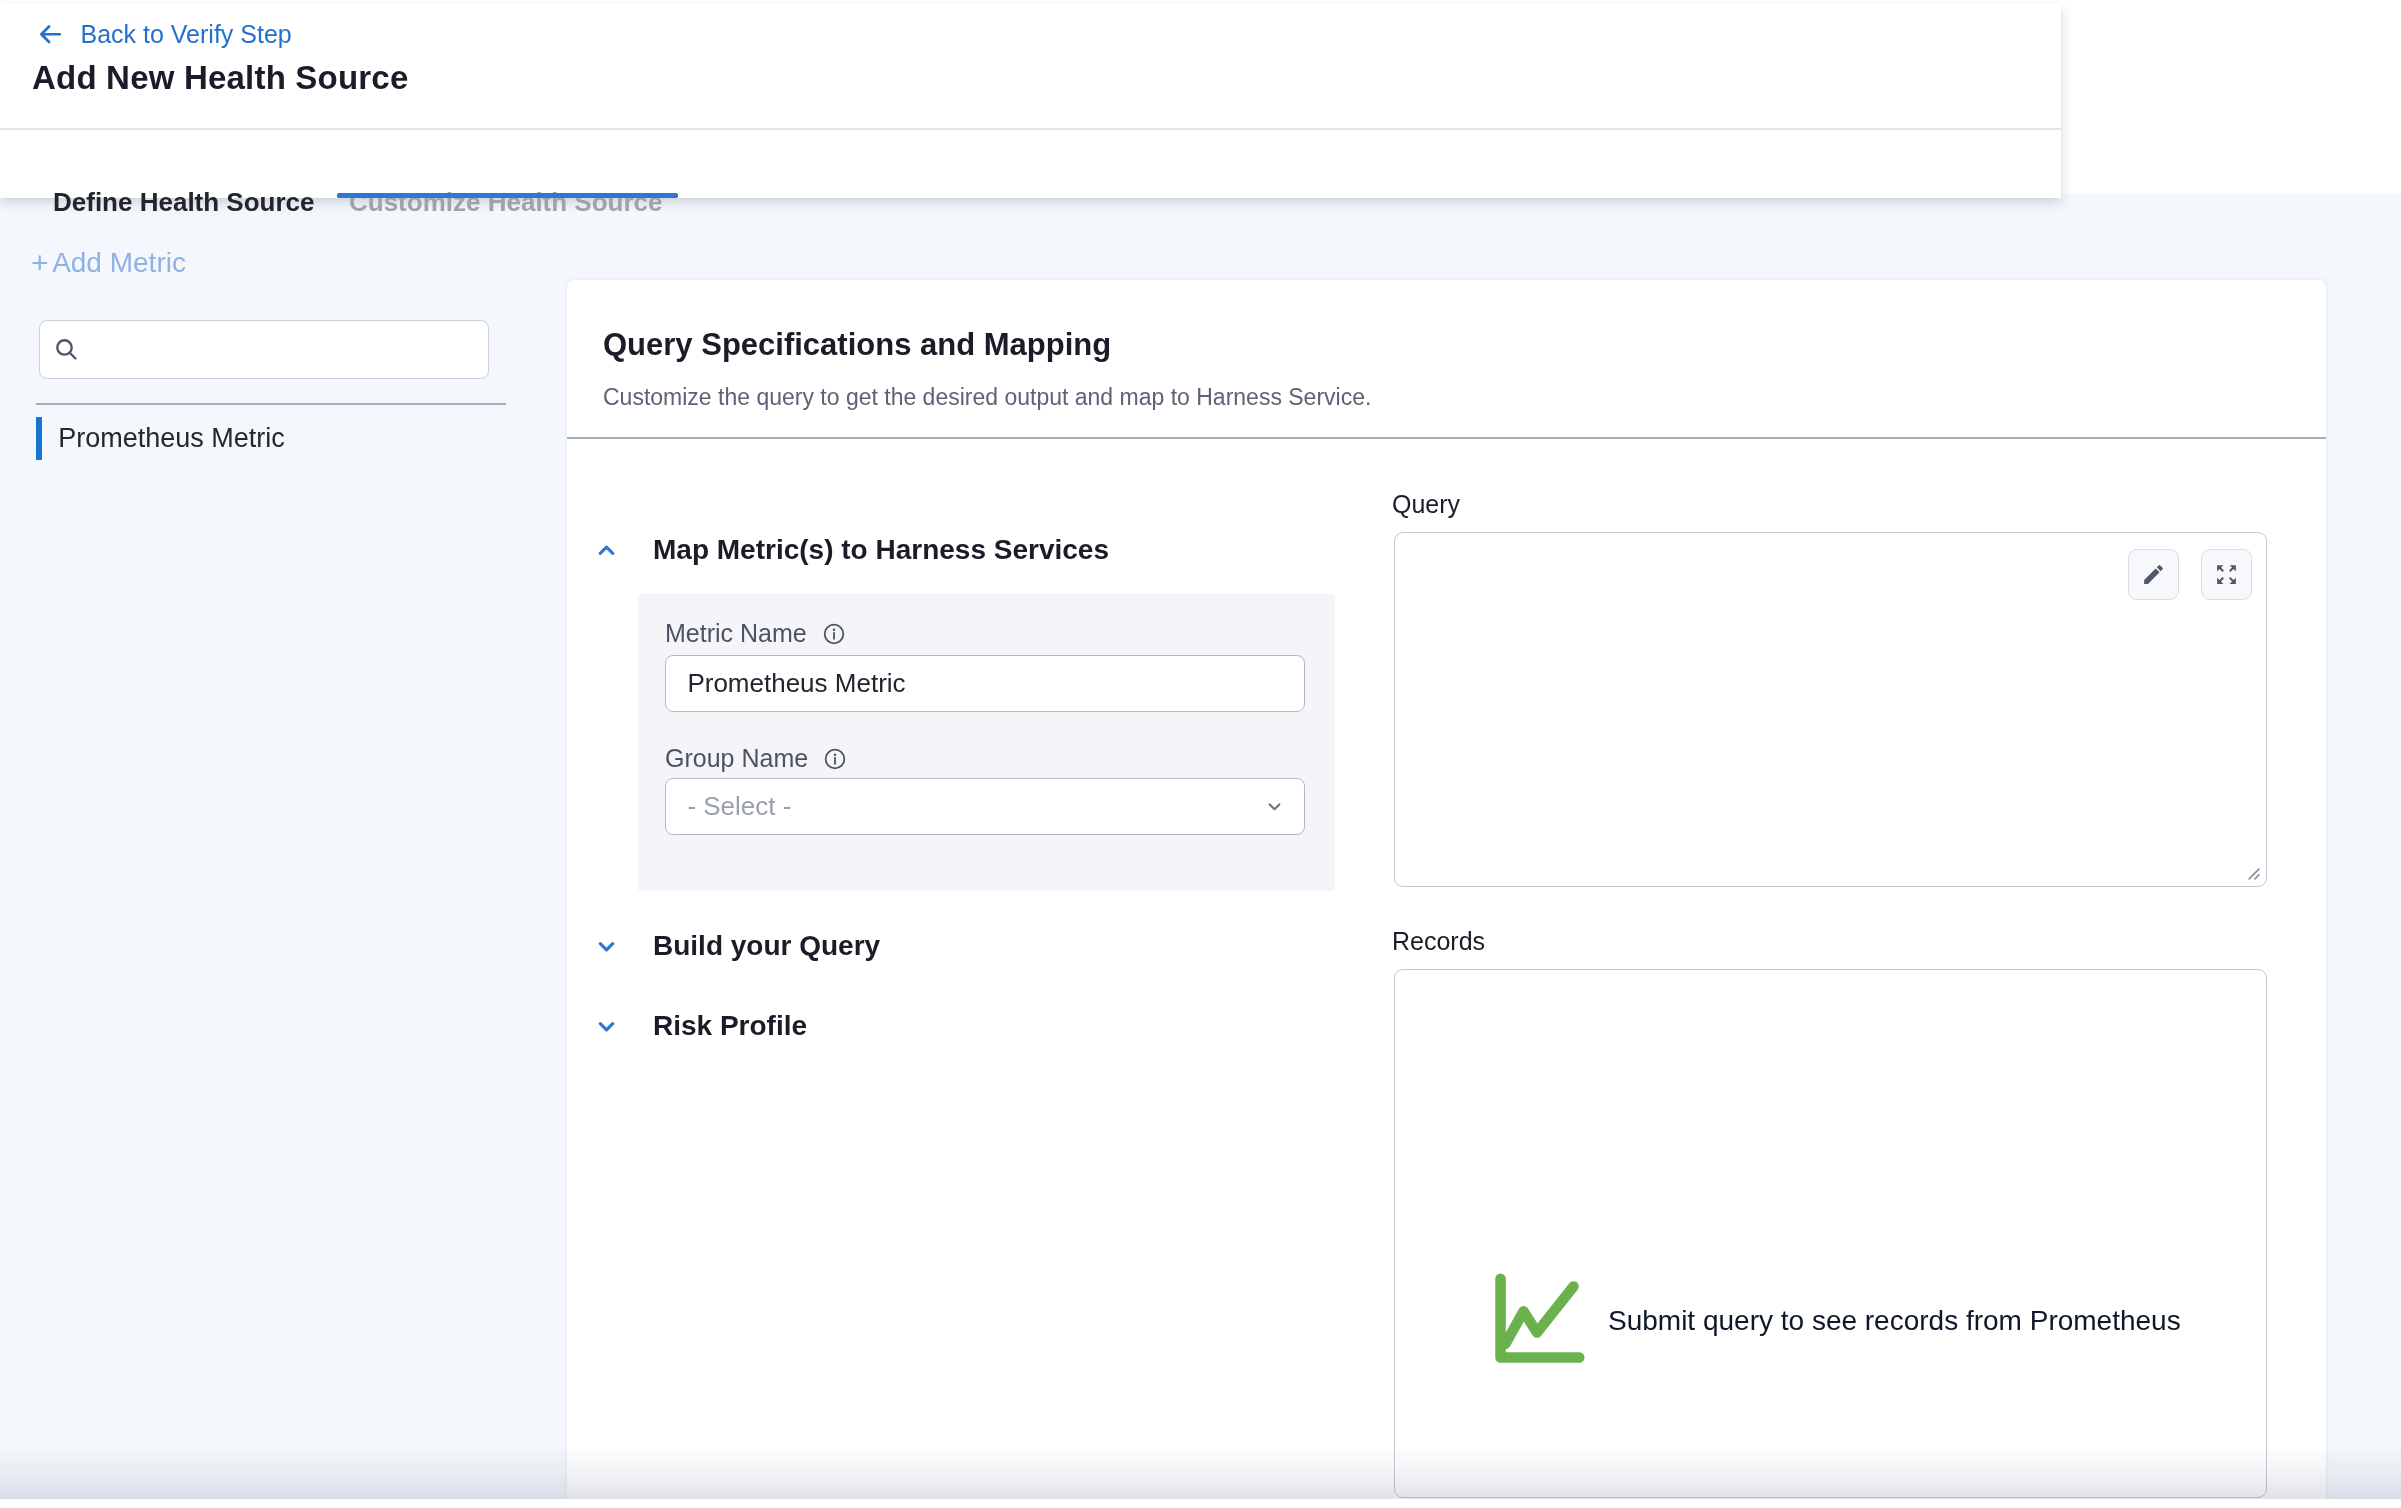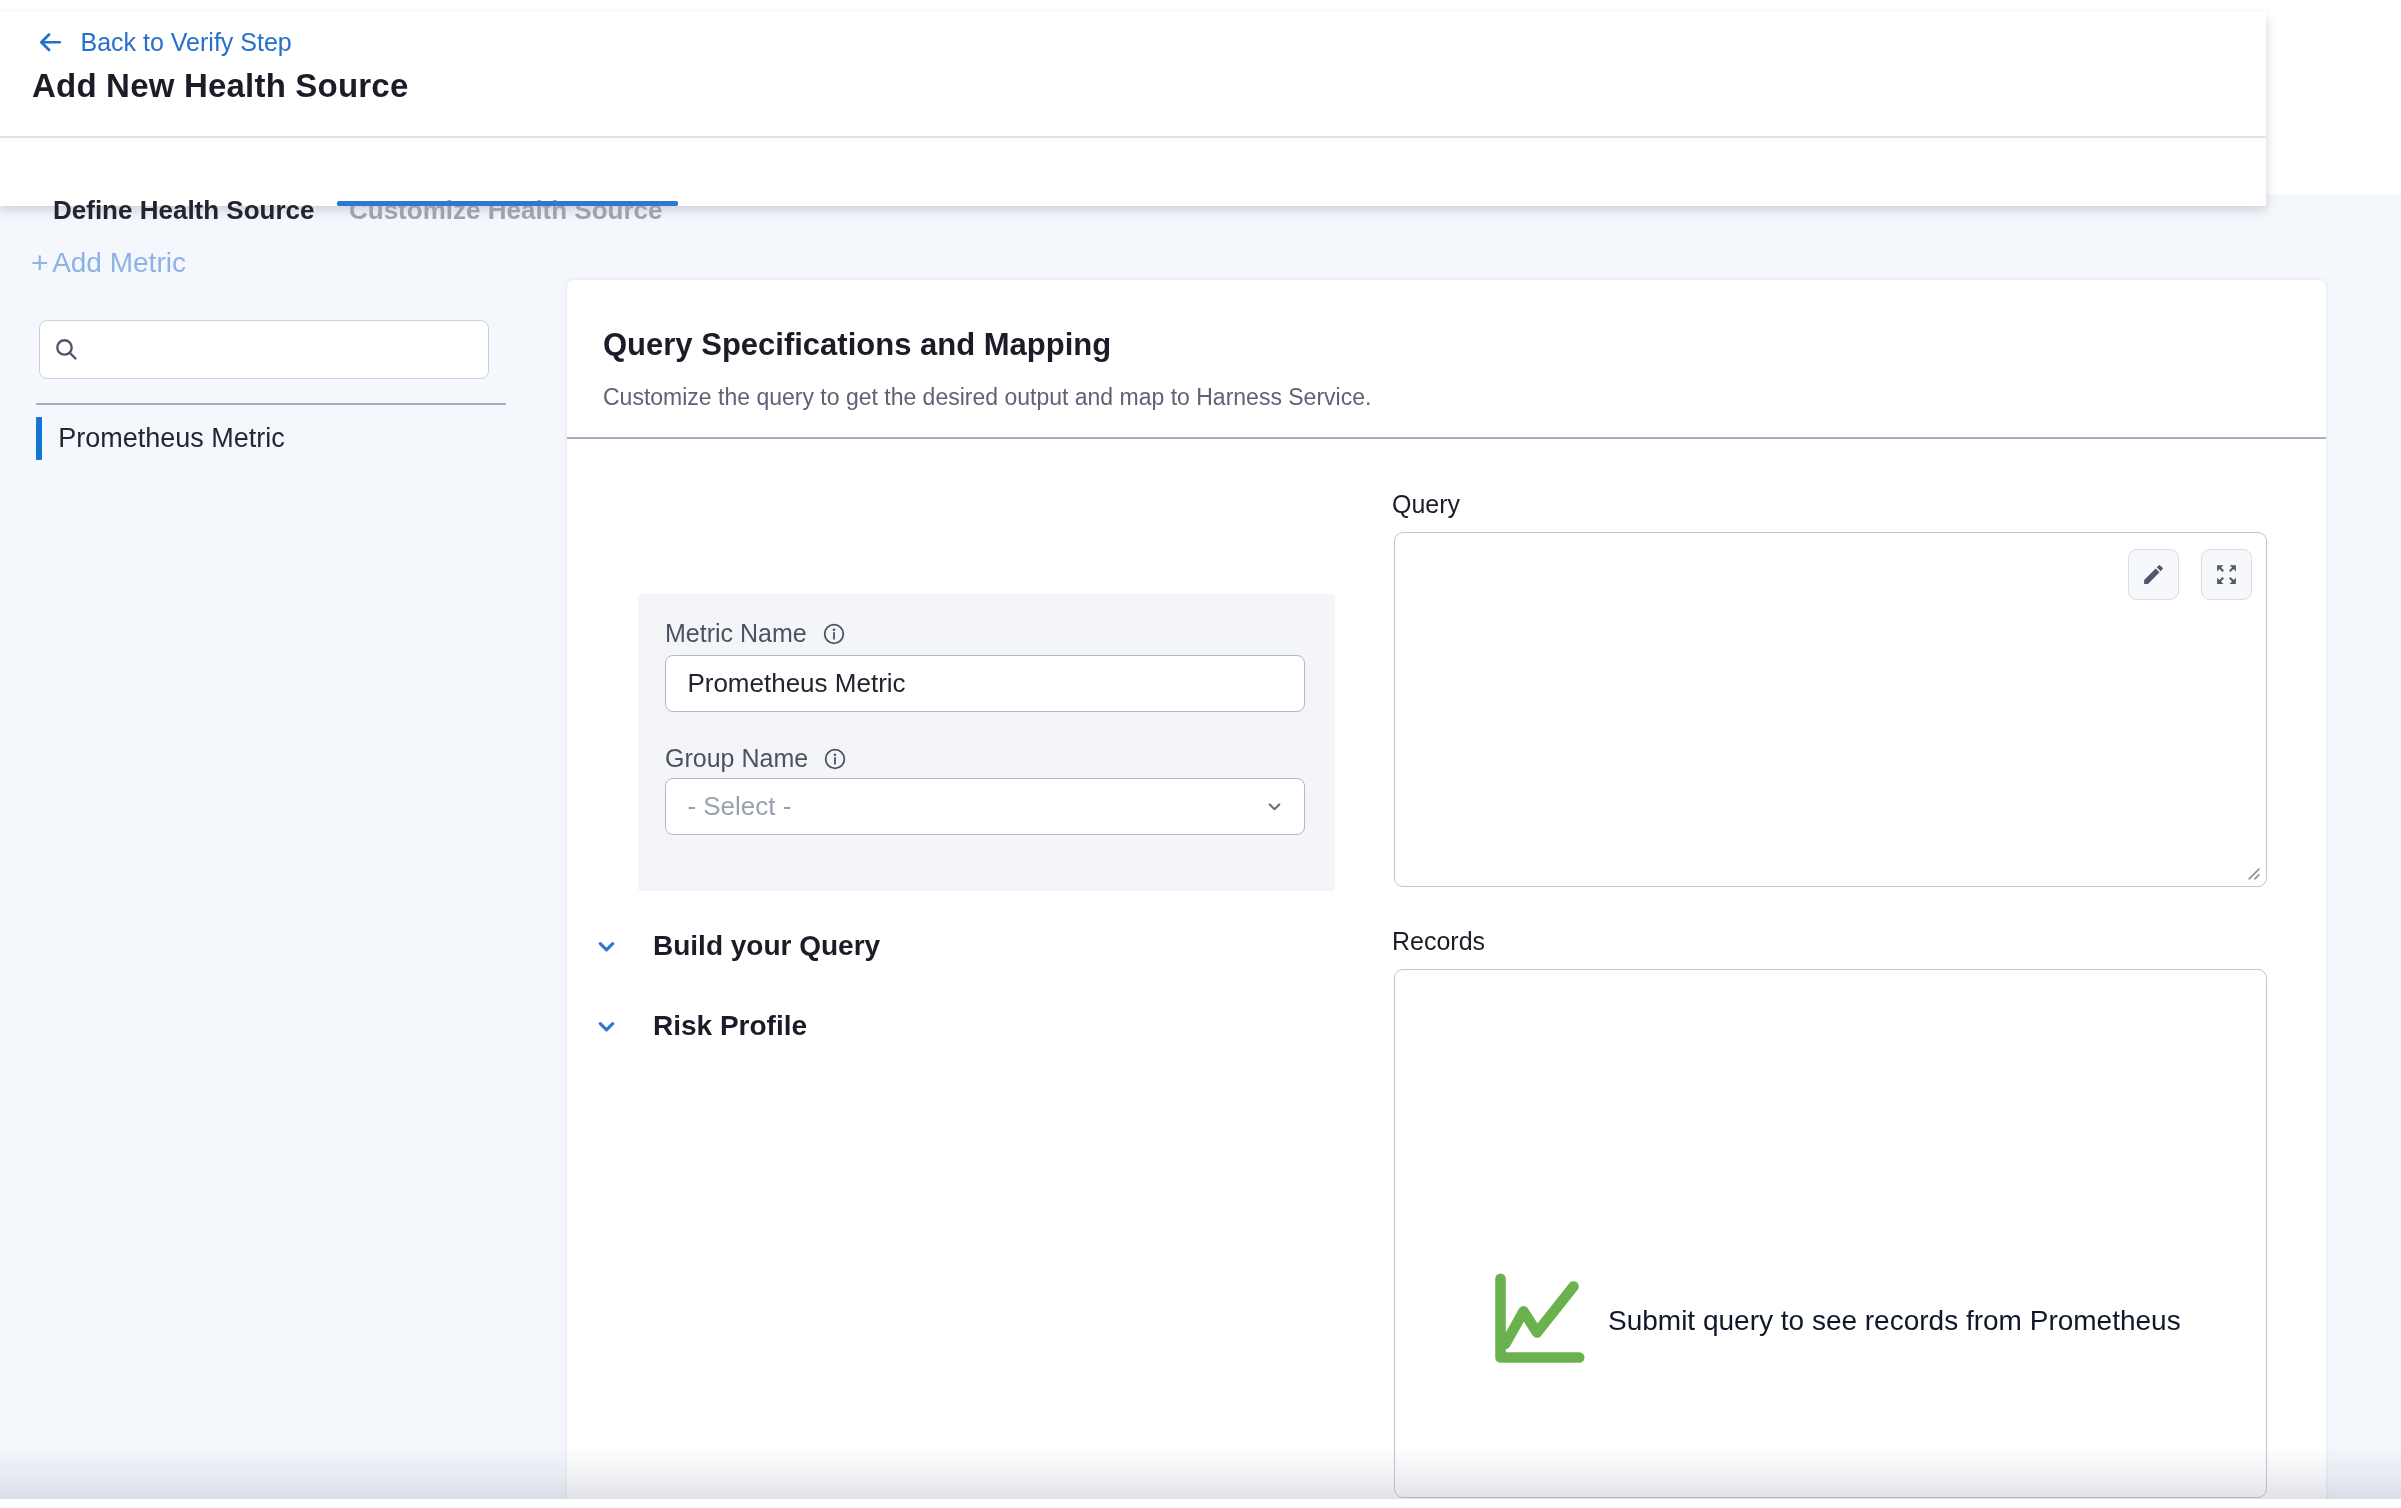--- a/index.html
+++ b/index.html
@@ -1,21 +1,21 @@
 <!DOCTYPE html>
 <html style="font-size:14.3px"><head>
 <meta charset="utf-8">
 <style>
   * { margin:0; padding:0; box-sizing:border-box; }
   html,body { background:#ffffff; }
   body { font-family:"Liberation Sans","DejaVu Sans",sans-serif; color:#1c1c28; }
   .screen { position:relative; width:2401px; height:1509px; overflow:hidden; background:#ffffff; }
 
   
-  .header { position:absolute; left:0; top:12px; width:2266px; height:194px; background:#ffffff; z-index:10;
+  .header { position:absolute; left:0; top:4px; width:2061px; height:194px; background:#ffffff; z-index:10;
             box-shadow:0 4.5px 10.7px rgba(95,100,130,0.28);padding-left:13px; }
   .back-row { position:absolute; left:36px; top:12.5px; height:36px; display:flex; align-items:center; gap:16px; }
   .back-link { font-size:25px; color:#2470cc; font-weight:500; cursor:pointer; }
   .page-title { position:absolute; left:32px; top:55px; font-size:33px; font-weight:700; color:#1c1c28; letter-spacing:0.2px; }
   .header-divider { position:absolute; left:0; top:124px; width:100%; height:1.8px; background:#e2e3ea; }
   .tab { position:absolute; top:144px; height:37px; line-height:37px; font-size:26px; font-weight:700; cursor:pointer;margin-top:36px; }
   .tab-define { left:53px; color:#23242e; }
   .tab-customize { left:349px; color:#9ea2ad; }
   .tab-underline { position:absolute; left:337px; top:189px; width:341px; height:5.3px; background:#2e77d2; border-radius:1.8px; }
 
@@ -126,20 +126,28 @@
       <div class="sel-bar"></div>
       <div class="metric-label">Prometheus Metric</div>
     </div>
 
     <div class="panel">
 
       <div class="panel-heading">Query Specifications and Mapping</div>
       <div class="panel-subheading">Customize the query to get the desired output and map to Harness Service.</div>
       <div class="panel-divider"></div>
 
+      <div class="section-row sec-1">
+        <span>
+          <svg width="25" height="25" viewBox="0 0 24 24" fill="none">
+            <path d="M6 14.8L12 8.8l6 6" stroke="#2E77D2" stroke-width="3" stroke-linecap="round" stroke-linejoin="round"></path>
+          </svg>
+        </span>
+        <span class="section-label">Map Metric(s) to Harness Services</span>
+      </div>
 
       <div class="map-card">
         <div class="field-label lbl-metric-name">
           <span>Metric Name</span>
           <span>
             <svg width="24" height="24" viewBox="0 0 24 24" fill="none">
               <circle cx="12" cy="12" r="9.3" stroke="#4f5162" stroke-width="1.8"></circle>
               <circle cx="12" cy="7.8" r="1.25" fill="#4f5162"></circle>
               <path d="M12 10.8v6" stroke="#4f5162" stroke-width="1.8" stroke-linecap="round"></path>
             </svg>

